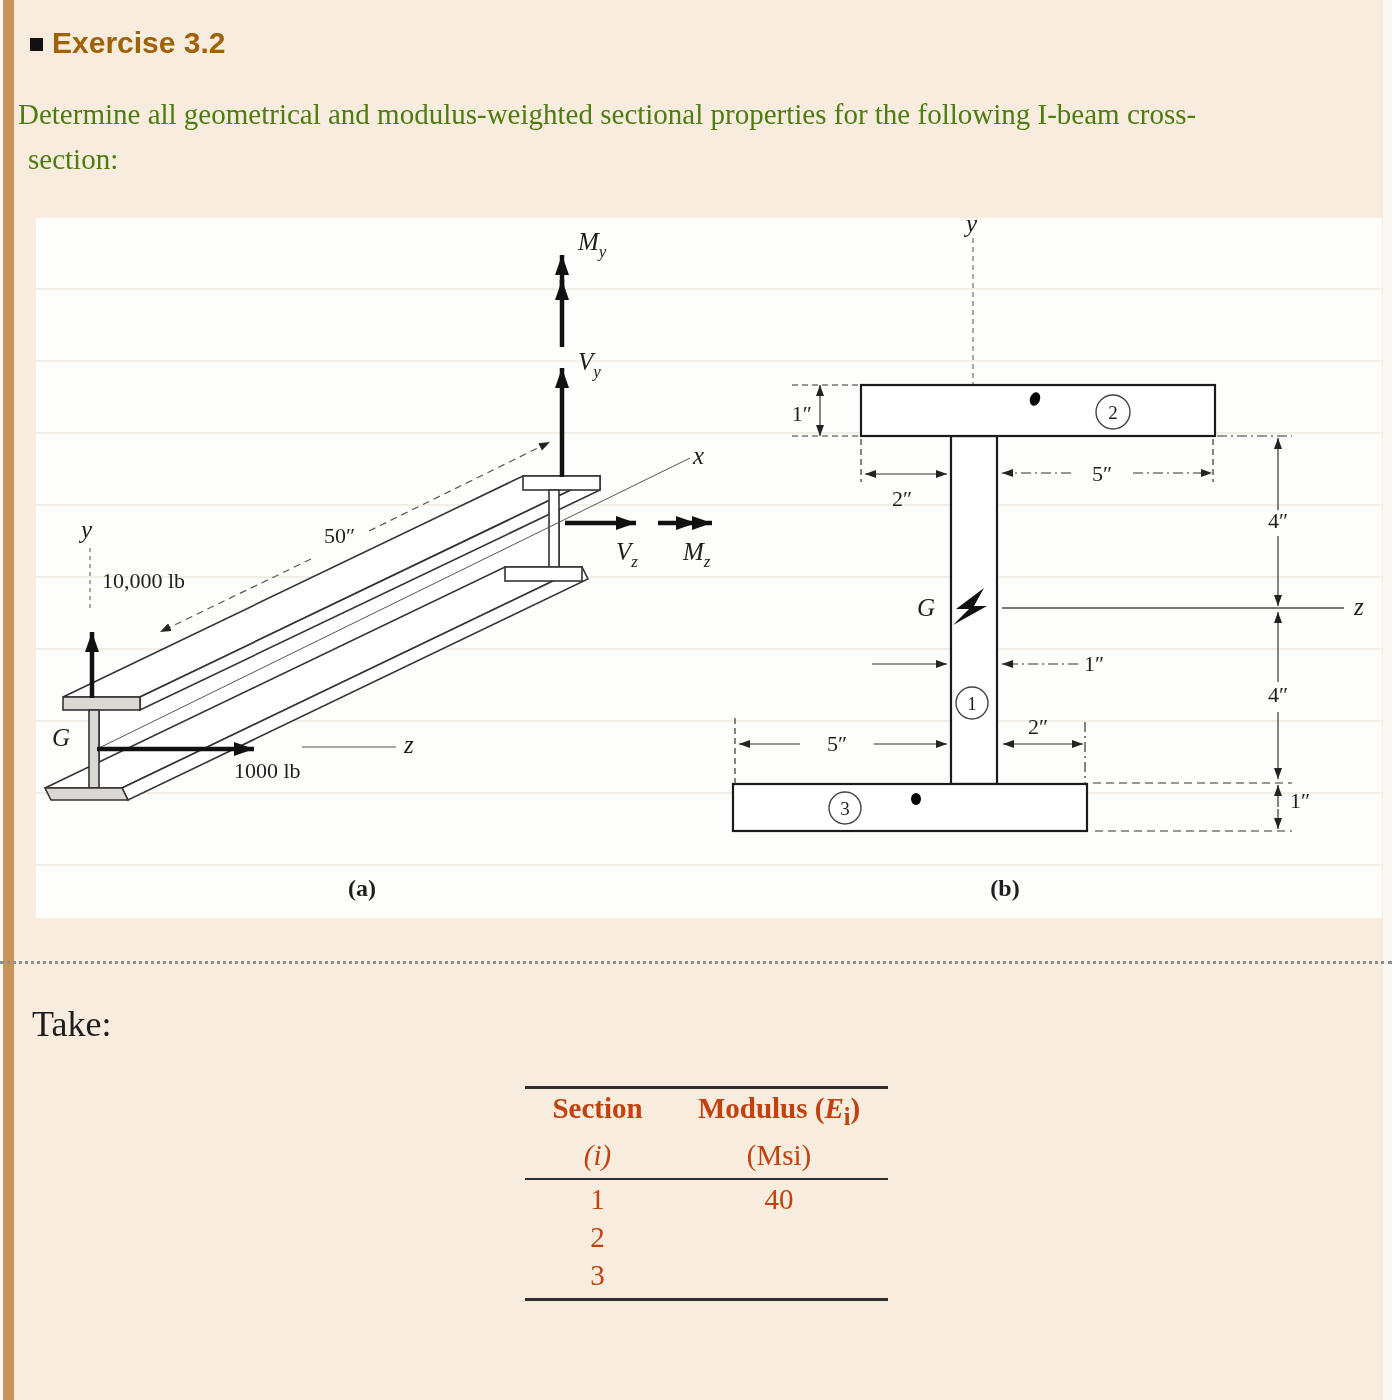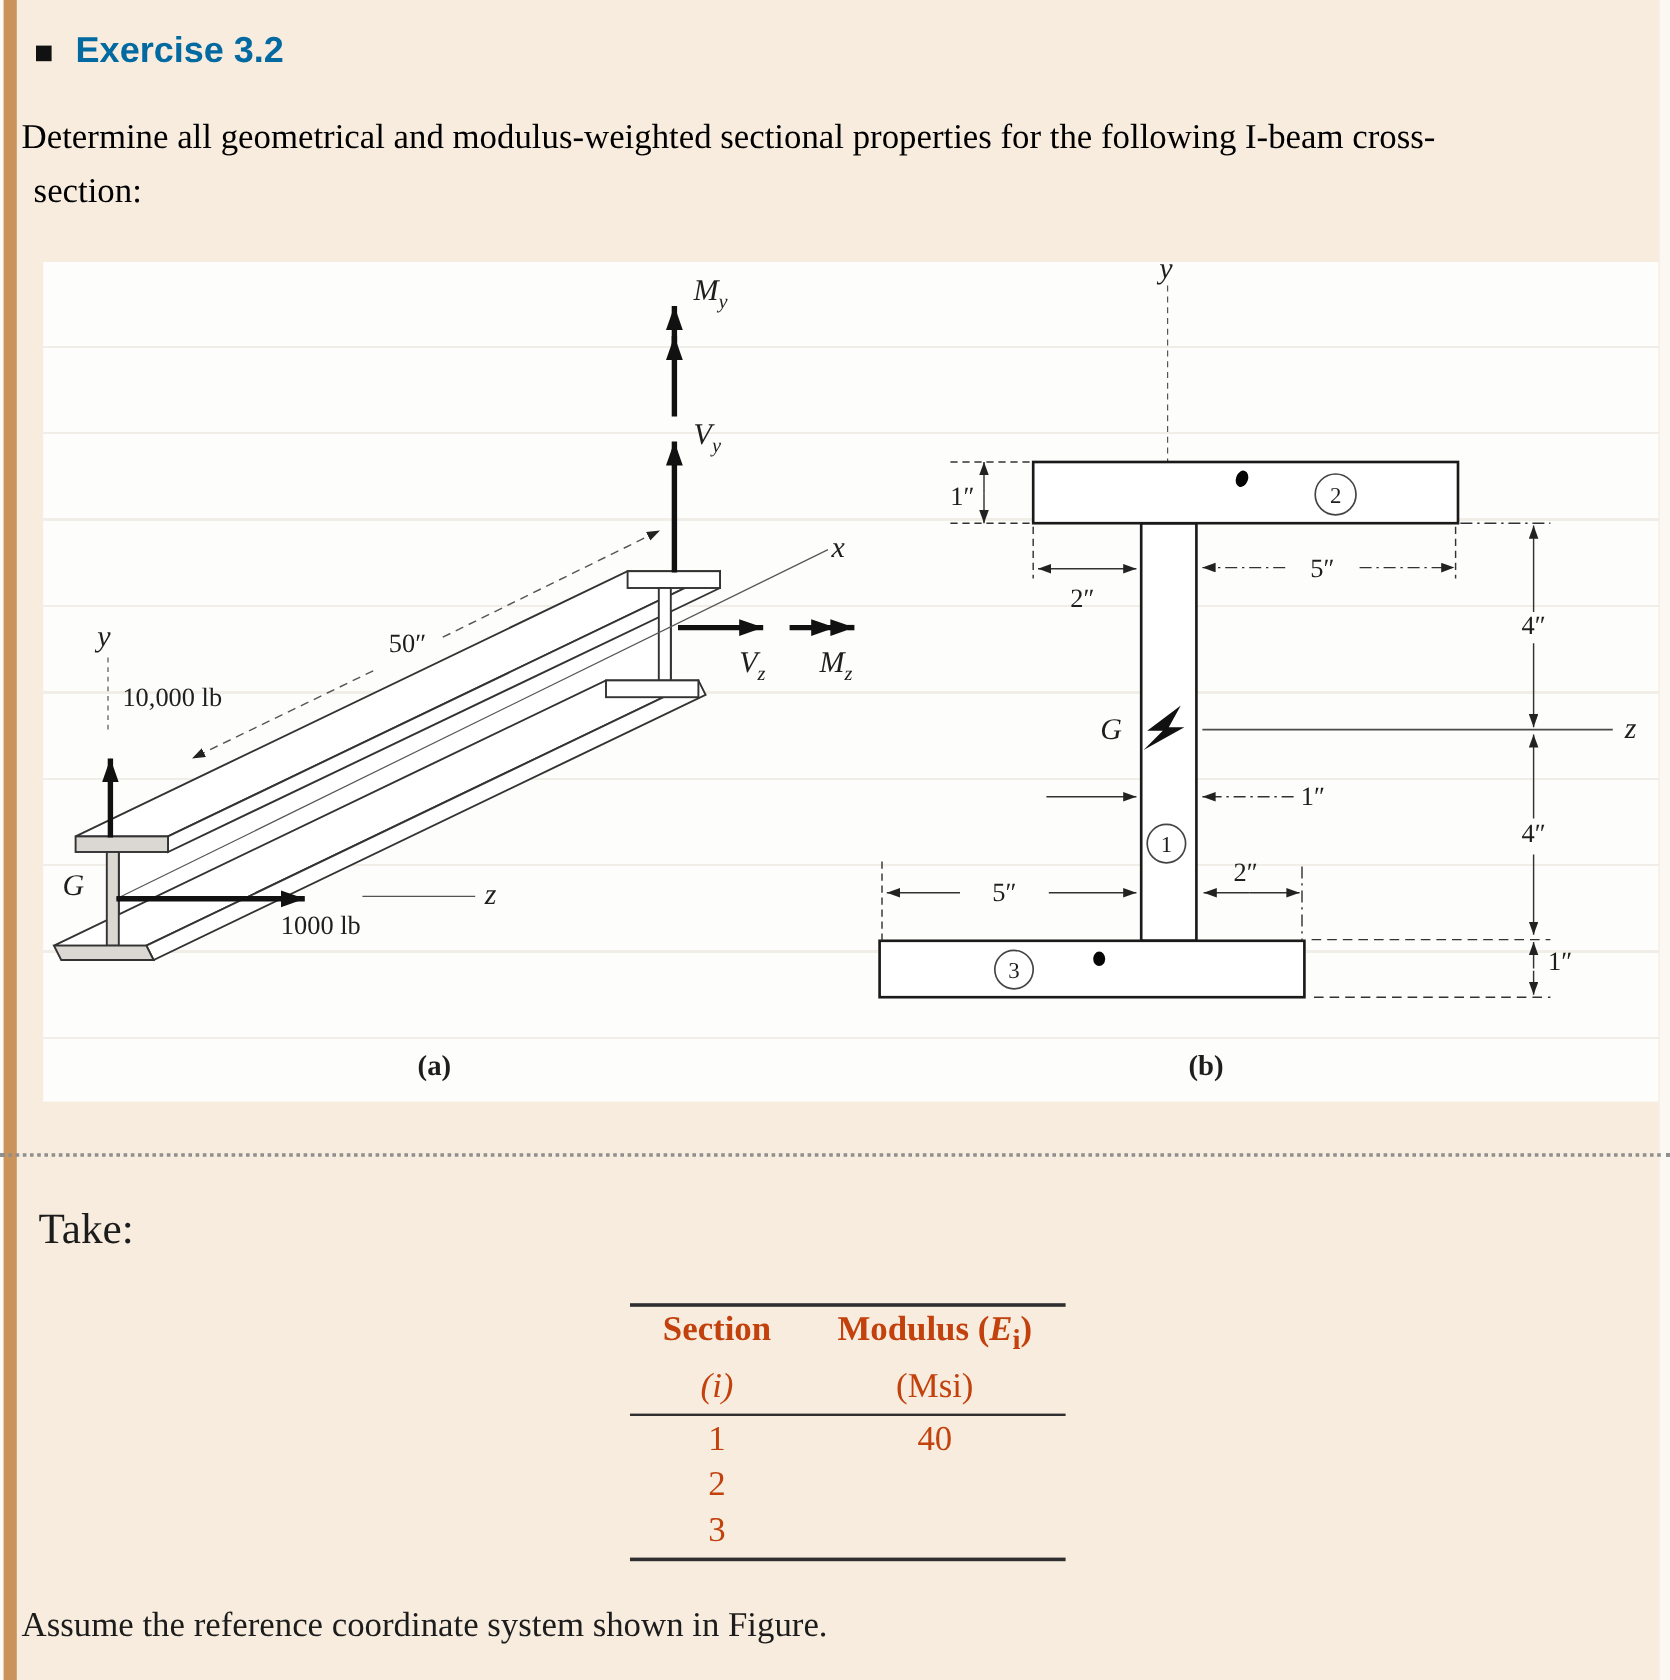--- a/index.html
+++ b/index.html
@@ -4,24 +4,24 @@
 <style>
   html,body{margin:0;padding:0;}
   .page{
     position:relative;width:1392px;height:1400px;overflow:hidden;
     background:#f7ecde;
     font-family:"Liberation Serif", serif;color:#1c1c1c;
   }
   .edge-white-left{position:absolute;left:0;top:0;width:3px;height:1400px;background:#fdfaf6;}
   .left-bar{position:absolute;left:3px;top:0;width:11px;height:1400px;background:#c9935a;}
   .edge-white-right{position:absolute;right:0;top:0;width:9px;height:1400px;background:#fbf8f4;}
-  .title-row{position:absolute;left:30px;top:26px;display:flex;align-items:center;gap:20px;
-    font-family:"Liberation Sans", sans-serif;font-weight:bold;font-size:30px;color:#0369a1;}
+  .title-row{position:absolute;left:30px;top:26px;display:flex;align-items:center;gap:9px;
+    font-family:"Liberation Sans", sans-serif;font-weight:bold;font-size:30px;color:#a16207;}
   .bullet{width:13px;height:13px;background:#111;display:inline-block;margin-top:3px;}
-  .para-line{position:absolute;font-size:29px;color:#000000;white-space:nowrap;}
+  .para-line{position:absolute;font-size:29px;color:#4d7c0f;white-space:nowrap;}
   .line1{left:18px;top:98px;}
   .line2{left:28px;top:143px;}
   .fig-box{
     position:absolute;left:36px;top:218px;width:1346px;height:700px;
     background:repeating-linear-gradient(to bottom,#fdfdfb 0px,#fdfdfb 70px,#f1eee8 70px,#f1eee8 72px);
   }
   .fig-box svg{position:absolute;left:0;top:0;}
   .separator{position:absolute;left:0;top:961px;width:1392px;border-top:3px dotted #8f8f8f;}
   .take{position:absolute;left:32px;top:1003px;font-size:36px;}
   .mtable{position:absolute;left:525px;top:1086px;width:363px;font-size:29px;color:#c2410c;}
@@ -223,14 +223,13 @@
     </div>
     <div class="trow">
       <span>2</span>
     </div>
     <div class="trow">
       <span>3</span>
     </div>
     <div class="rule" style="margin-top:4px;"></div>
   </div>
 
-  <div class="footer">Assume the reference coordinate system shown in Figure.</div>
 </div>
 
 </body></html>

